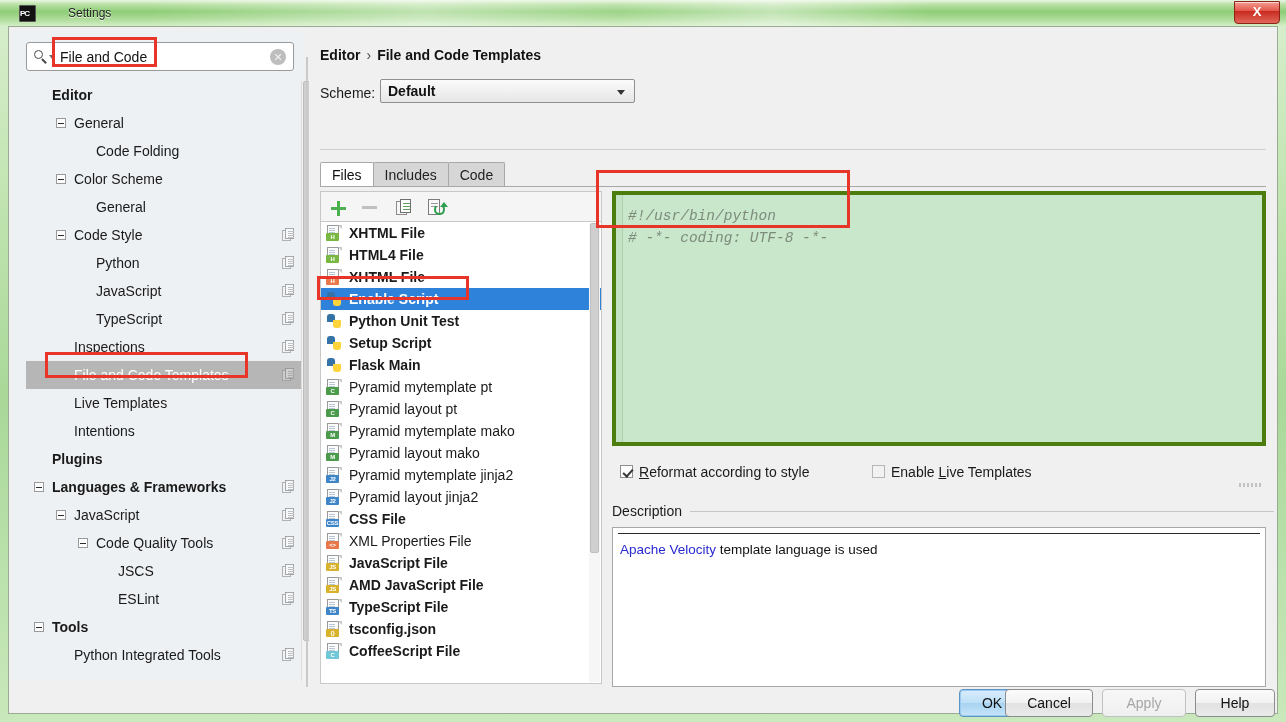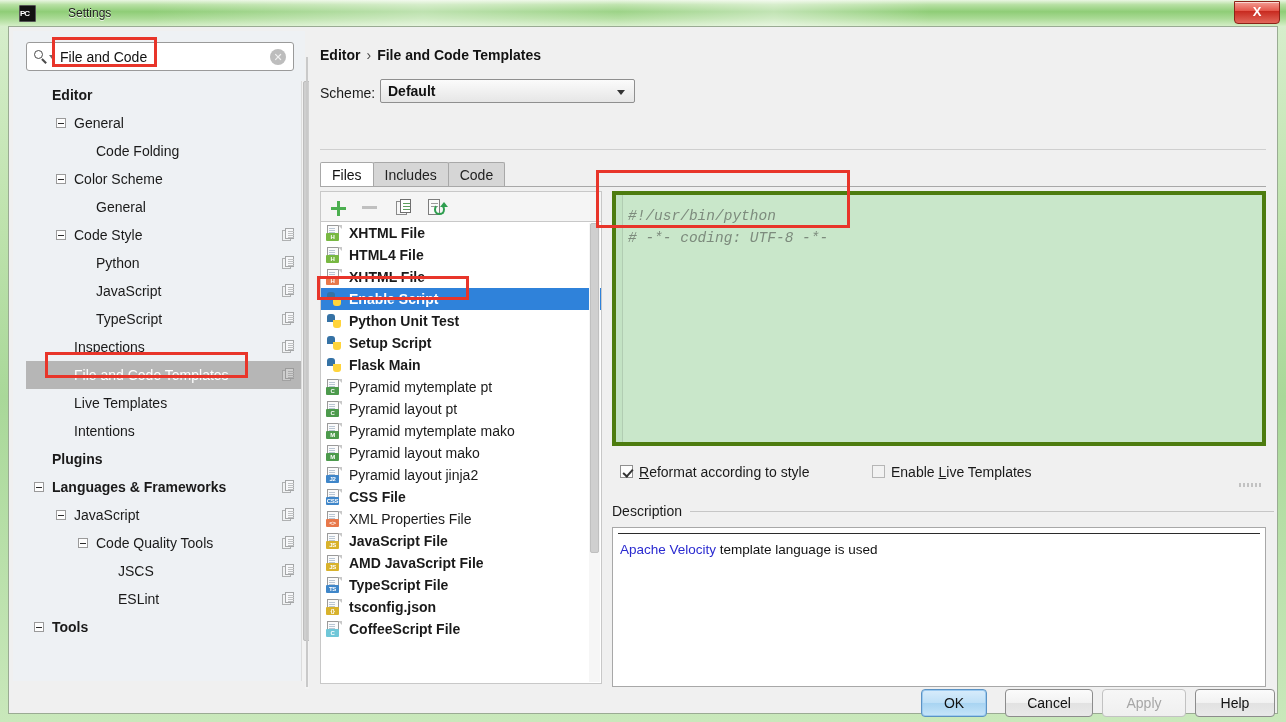--- a/index.html
+++ b/index.html
@@ -409,20 +409,29 @@
                   <span class="b"></span>
                   <span class="f">
                     <i></i>
                   </span>
                 </span>
               </div>
               <div class="tnode bold">
                 <span class="toggler" style="left: 8px;"></span>
                 <span class="lbl" style="left: 26px;">Tools</span>
               </div>
+              <div class="tnode">
+                <span class="lbl" style="left: 48px;">Python Integrated Tools</span>
+                <span class="copyicon">
+                  <span class="b"></span>
+                  <span class="f">
+                    <i></i>
+                  </span>
+                </span>
+              </div>
             </div>
         </div>
         <div class="tree-scroll">
           <div class="thumb"></div>
         </div>
       </div>
       <div class="left-footer"></div>
       <div class="vsplit"></div>
 
       <div class="right-pane">
@@ -572,20 +581,29 @@
                 </span>
                 <span class="fname">Pyramid layout mako</span>
               </div>
               <div class="frow">
                 <span class="ficon">
                   <span class="sheet"></span>
                   <span class="fold"></span>
                   <span class="lines"></span>
                   <span class="badge" style="background:#3f86c9">J2</span>
                 </span>
+                <span class="fname">Pyramid mytemplate jinja2</span>
+              </div>
+              <div class="frow">
+                <span class="ficon">
+                  <span class="sheet"></span>
+                  <span class="fold"></span>
+                  <span class="lines"></span>
+                  <span class="badge" style="background:#3f86c9">J2</span>
+                </span>
                 <span class="fname">Pyramid layout jinja2</span>
               </div>
               <div class="frow b">
                 <span class="ficon">
                   <span class="sheet"></span>
                   <span class="fold"></span>
                   <span class="lines"></span>
                   <span class="badge" style="background:#3f86c9">CSS</span>
                 </span>
                 <span class="fname">CSS File</span>
@@ -670,21 +688,21 @@
           <div class="desc-rule"></div>
           <div class="desc-title">Description</div>
           <div class="desc-box">
             <div class="topline"></div>
             <div class="desc-text"><a href="#">Apache Velocity</a><span> template language is used</span></div>
           </div>
         </div>
       </div>
 
       <div class="btnbar">
-        <div class="btn default" style="left:912px;width:66px">OK</div>
+        <div class="btn default" style="left:950px;width:66px">OK</div>
         <div class="btn" style="left:996px;width:88px">Cancel</div>
         <div class="btn disabled" style="left:1093px;width:84px">Apply</div>
         <div class="btn" style="left:1186px;width:80px">Help</div>
       </div>
     </div>
 
     <div class="anno" style="left:52px;top:37px;width:105px;height:30px;"></div>
     <div class="anno" style="left:45px;top:352px;width:203px;height:26px;"></div>
     <div class="anno" style="left:317px;top:276px;width:152px;height:24px;"></div>
     <div class="anno" style="left:596px;top:170px;width:254px;height:58px;"></div>

